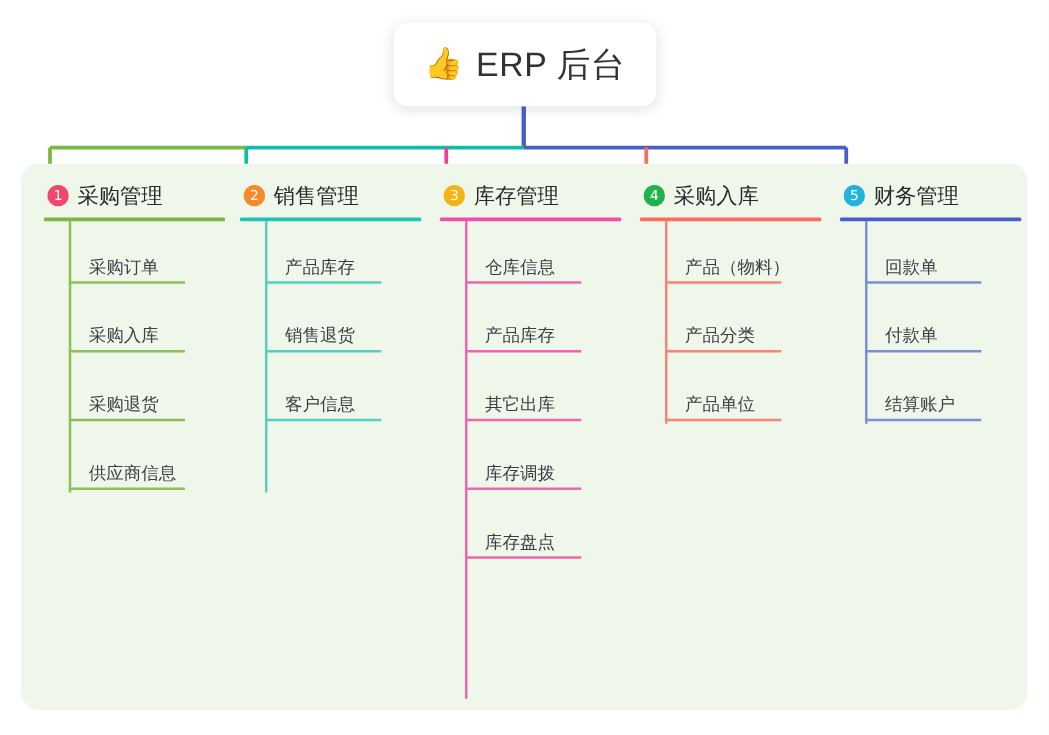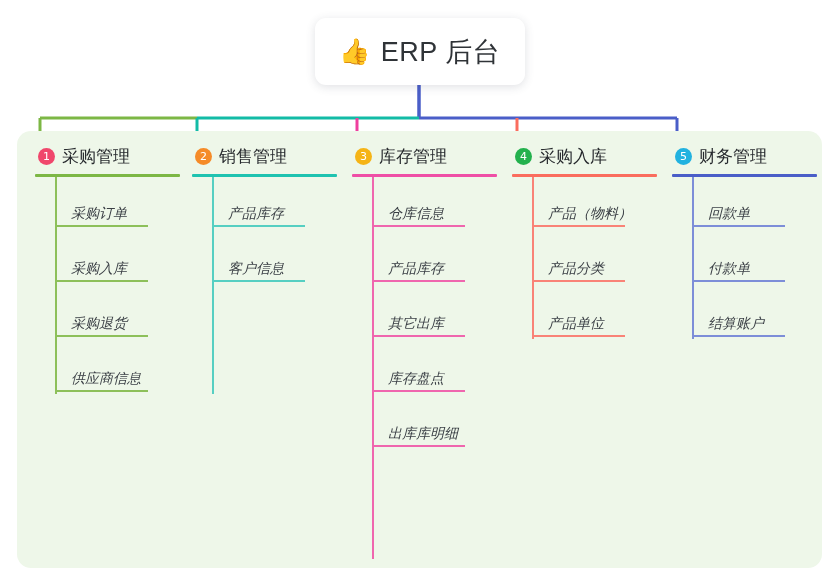--- a/index.html
+++ b/index.html
@@ -47,21 +47,21 @@
   }
   .col-title{font-size:17px;color:#26292d;white-space:nowrap;}
   .head-rule{height:3px;width:145px;margin-top:5px;border-radius:1px;}
 
   
   .items{position:relative;margin-top:0;}
   .stem{position:absolute;left:20px;top:0;width:2px;}
   .item{position:relative;height:55px;}
   .item-label{
     position:absolute;left:36px;bottom:9px;
-    font-size:14px;color:#3a3f45;white-space:nowrap;font-style:italic;
+    font-size:14px;color:#3a3f45;white-space:nowrap;
   }
   .item-rule{
     position:absolute;left:20px;bottom:5px;width:93px;height:2px;
   }
 </style>
 </head>
 <body>
 
 <div id="stage">
 
@@ -119,20 +119,24 @@
           <span class="col-title">销售管理</span>
         </div>
         <div class="head-rule" style="background: rgb(31, 195, 176);"></div>
         <div class="items">
           <div class="stem" style="background: rgb(86, 207, 194); height: 217px;"></div>
           <div class="item">
             <span class="item-label">产品库存</span>
             <div class="item-rule" style="background: rgb(86, 207, 194);"></div>
           </div>
           <div class="item">
+            <span class="item-label">销售退货</span>
+            <div class="item-rule" style="background: rgb(86, 207, 194);"></div>
+          </div>
+          <div class="item">
             <span class="item-label">客户信息</span>
             <div class="item-rule" style="background: rgb(86, 207, 194);"></div>
           </div>
         </div>
       </div>
       <div class="col" style="left: 352px;">
         <div class="col-head">
           <span class="badge" style="background: rgb(245, 180, 22);">3</span>
           <span class="col-title">库存管理</span>
         </div>
@@ -145,25 +149,25 @@
           </div>
           <div class="item">
             <span class="item-label">产品库存</span>
             <div class="item-rule" style="background: rgb(239, 102, 174);"></div>
           </div>
           <div class="item">
             <span class="item-label">其它出库</span>
             <div class="item-rule" style="background: rgb(239, 102, 174);"></div>
           </div>
           <div class="item">
+            <span class="item-label">库存调拨</span>
+            <div class="item-rule" style="background: rgb(239, 102, 174);"></div>
+          </div>
+          <div class="item">
             <span class="item-label">库存盘点</span>
-            <div class="item-rule" style="background: rgb(239, 102, 174);"></div>
-          </div>
-          <div class="item">
-            <span class="item-label">出库库明细</span>
             <div class="item-rule" style="background: rgb(239, 102, 174);"></div>
           </div>
         </div>
       </div>
       <div class="col" style="left: 512px;">
         <div class="col-head">
           <span class="badge" style="background: rgb(35, 177, 77);">4</span>
           <span class="col-title">采购入库</span>
         </div>
         <div class="head-rule" style="background: rgb(250, 109, 94);"></div>

